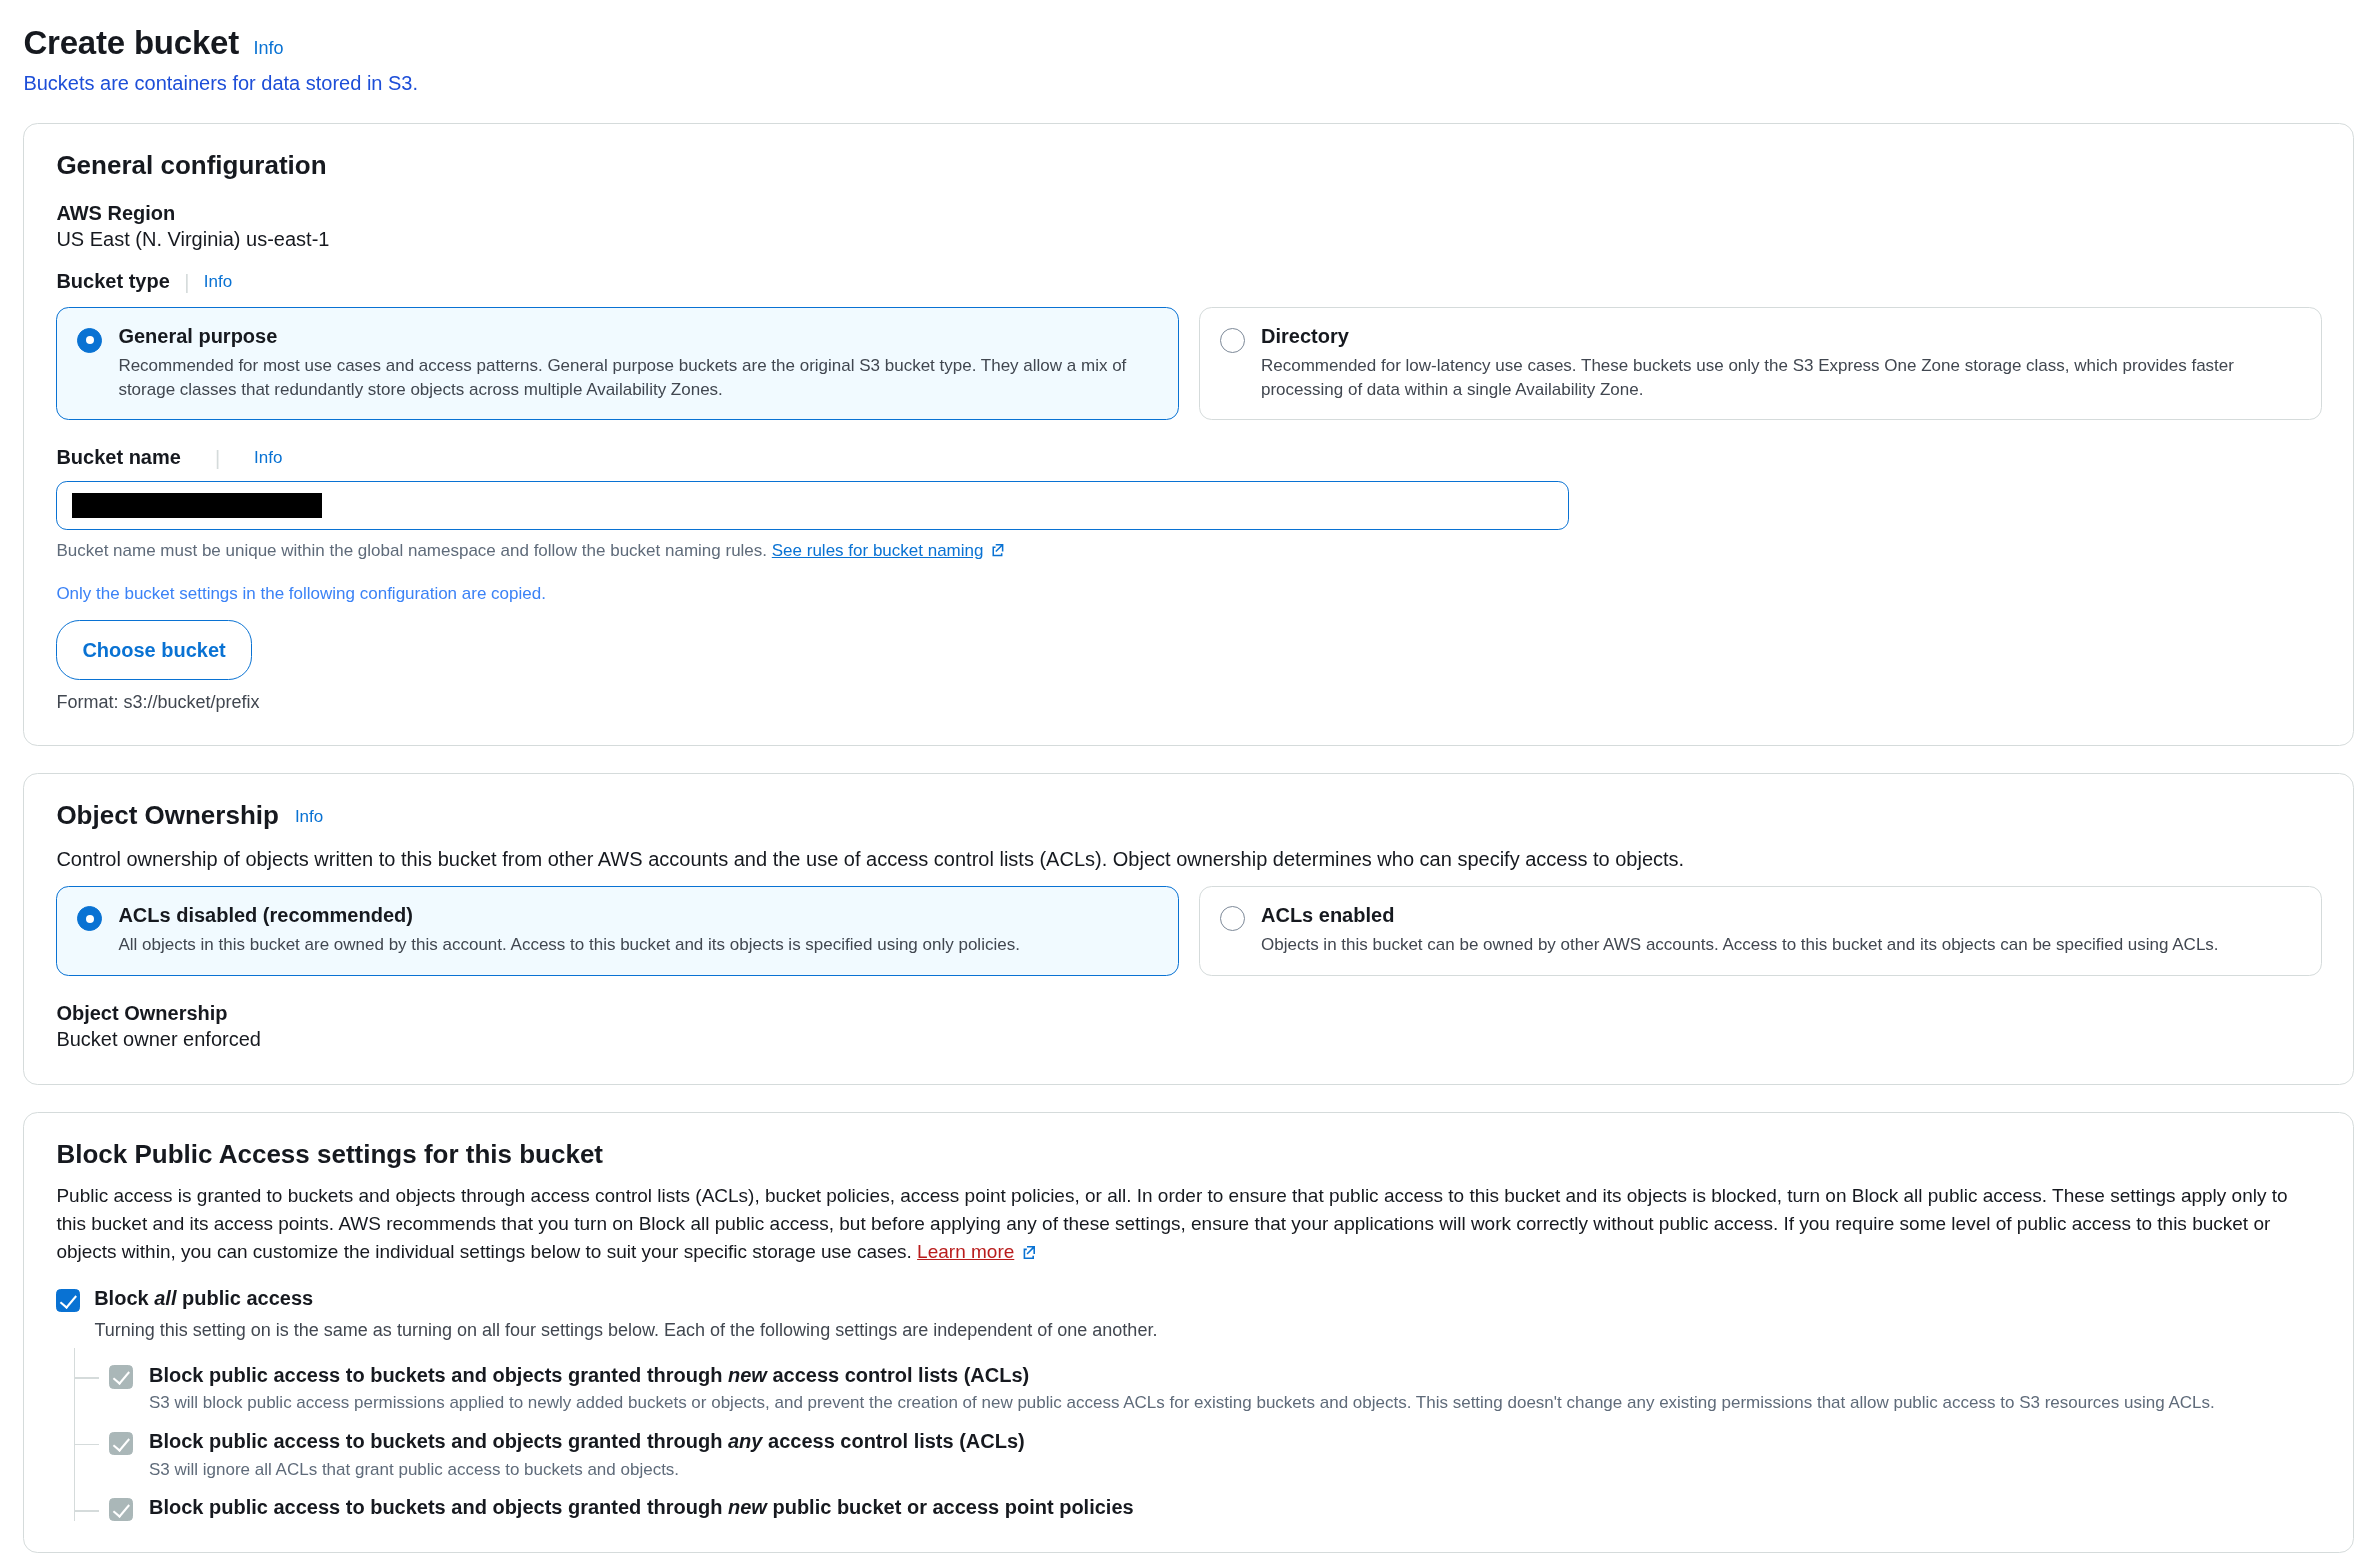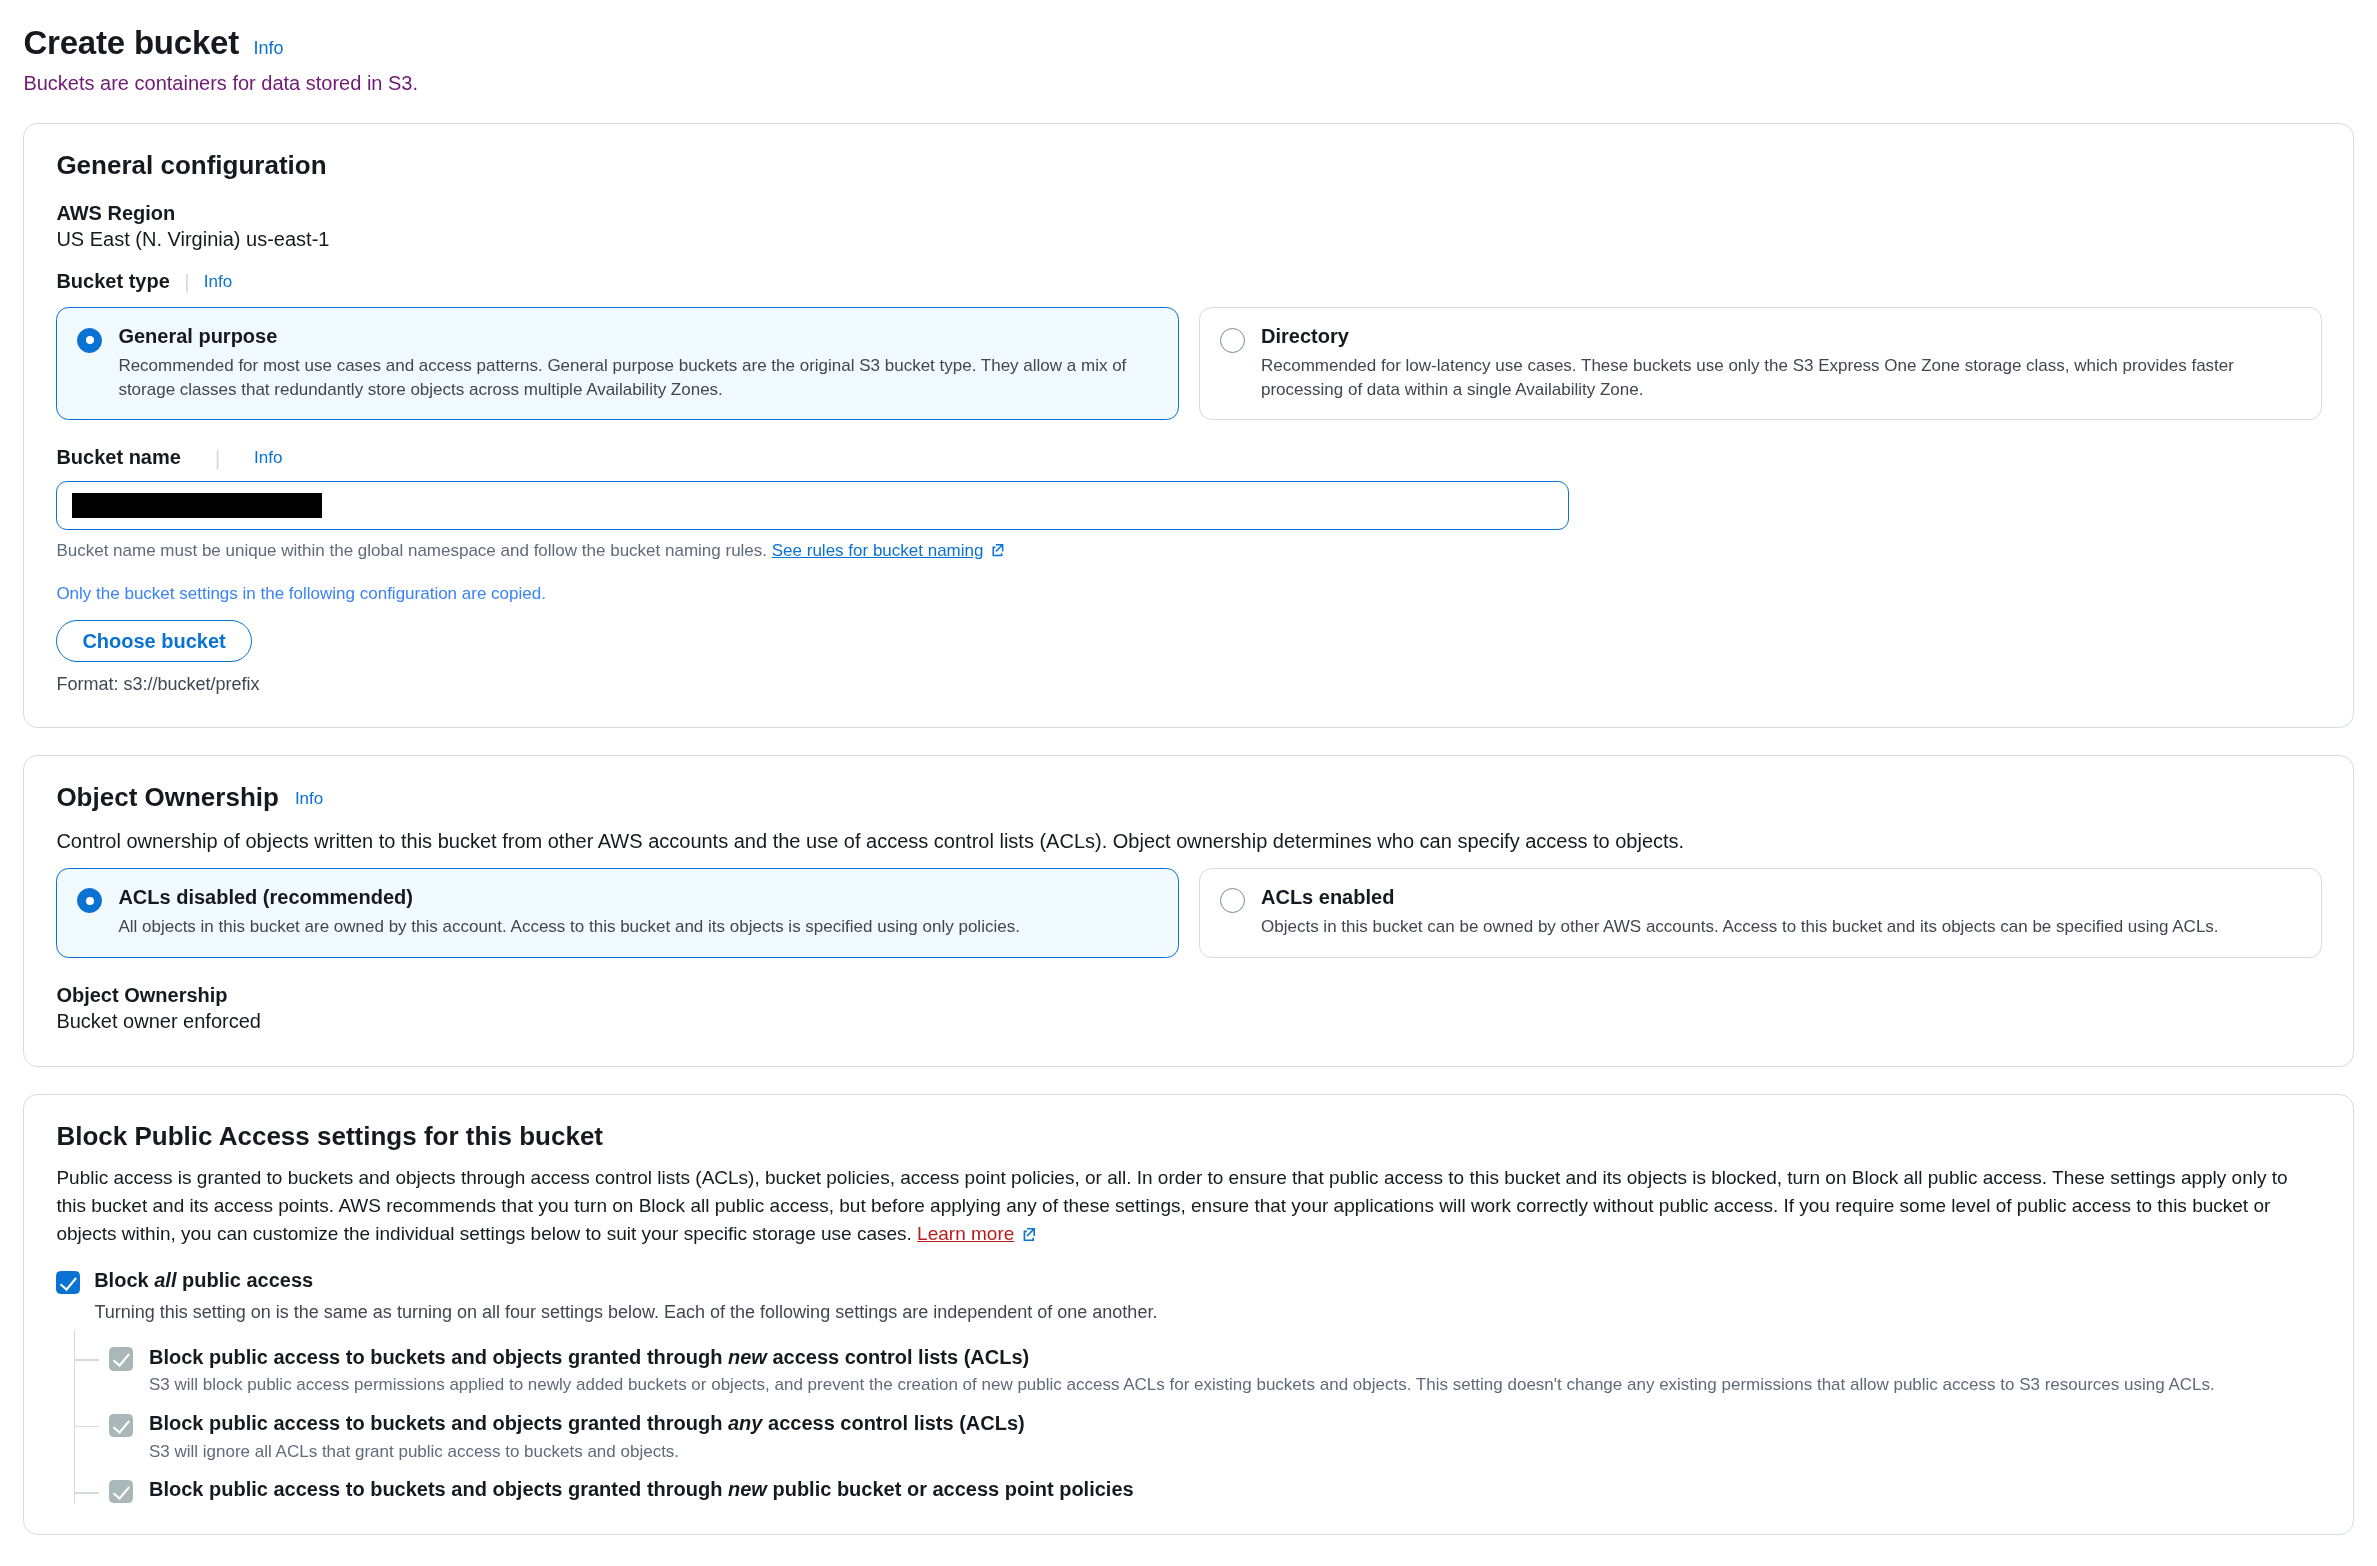--- a/index.html
+++ b/index.html
@@ -36,21 +36,21 @@
   .info-link {
     font-size: 18px;
     color: #0972d3;
     text-decoration: none;
     font-weight: normal;
   }
   .page-subtitle {
     margin-top: 8px;
     font-size: 20px;
     line-height: 25px;
-    color: #701a75;
+    color: #1d4ed8;
   }
 
   
   .card {
     margin-top: 27px;
     border: 0.9px solid #d5dbdb;
     border-radius: 14.4px;
     background: #ffffff;
     padding: 25px 31px 31px 32px;
   }
@@ -194,21 +194,21 @@
     position: relative;
     top: 1.8px;
   }
 
   
   .btn-normal {
     margin-top: 14.4px;
     display: inline-flex;
     align-items: center;
     justify-content: center;
-    height: 42px;
+    height: 60px;
     padding: 0 25px;
     border: 1.8px solid #0972d3;
     border-radius: 23.4px;
     color: #0972d3;
     background: #ffffff;
     font-size: 20px;
     font-weight: bold;
     font-family: "Liberation Sans", sans-serif;
     cursor: pointer;
   }

